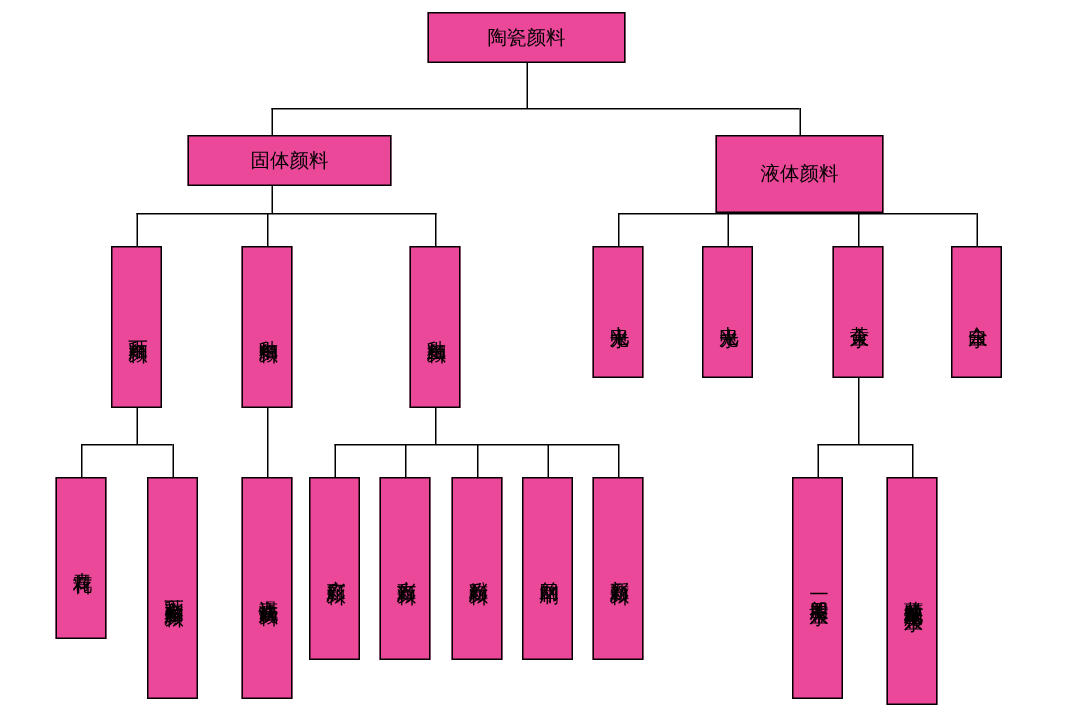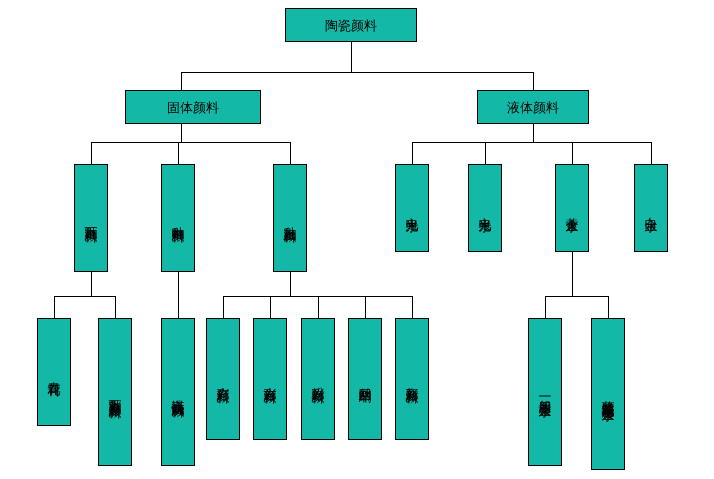--- a/index.html
+++ b/index.html
@@ -12,21 +12,21 @@
     width: 714px;
     height: 479px;
     background: #ffffff;
     font-family: "DejaVu Sans", "Liberation Sans", sans-serif;
     overflow: hidden;
   }
   .node {
     position: absolute;
     box-sizing: border-box;
     border: 1px solid #000000;
-    background: #14b8a6;
+    background: #ec4899;
     color: #000000;
     display: flex;
     align-items: center;
     justify-content: center;
     text-align: center;
     font-size: 13px;
     line-height: 17px;
     z-index: 2;
   }
   .node.horiz {
@@ -61,21 +61,21 @@
   <div class="line vline" style="left:351px; top:42px; height:30px;"></div>
 
   <div class="line hline" style="left:181px; top:72px; width:352px;"></div>
 
   <div class="line vline" style="left:181px; top:72px; height:18px;"></div>
   <div class="line vline" style="left:533px; top:72px; height:18px;"></div>
 
   <div class="node horiz" style="left:125px; top:90px; width:136px; height:34px;">
     <span class="txt">固体颜料</span>
   </div>
-  <div class="node horiz" style="left:477px; top:90px; width:112px; height:34px;">
+  <div class="node horiz" style="left:477px; top:90px; width:112px; height:52px;">
     <span class="txt">液体颜料</span>
   </div>
 
   <div class="line vline" style="left:181px; top:124px; height:18px;"></div>
   <div class="line hline" style="left:91px; top:142px; width:200px;"></div>
   <div class="line vline" style="left:91px; top:142px; height:22px;"></div>
   <div class="line vline" style="left:178px; top:142px; height:22px;"></div>
   <div class="line vline" style="left:290px; top:142px; height:22px;"></div>
 
   <div class="node vert" style="left:74px; top:164px; width:34px; height:108px;">

